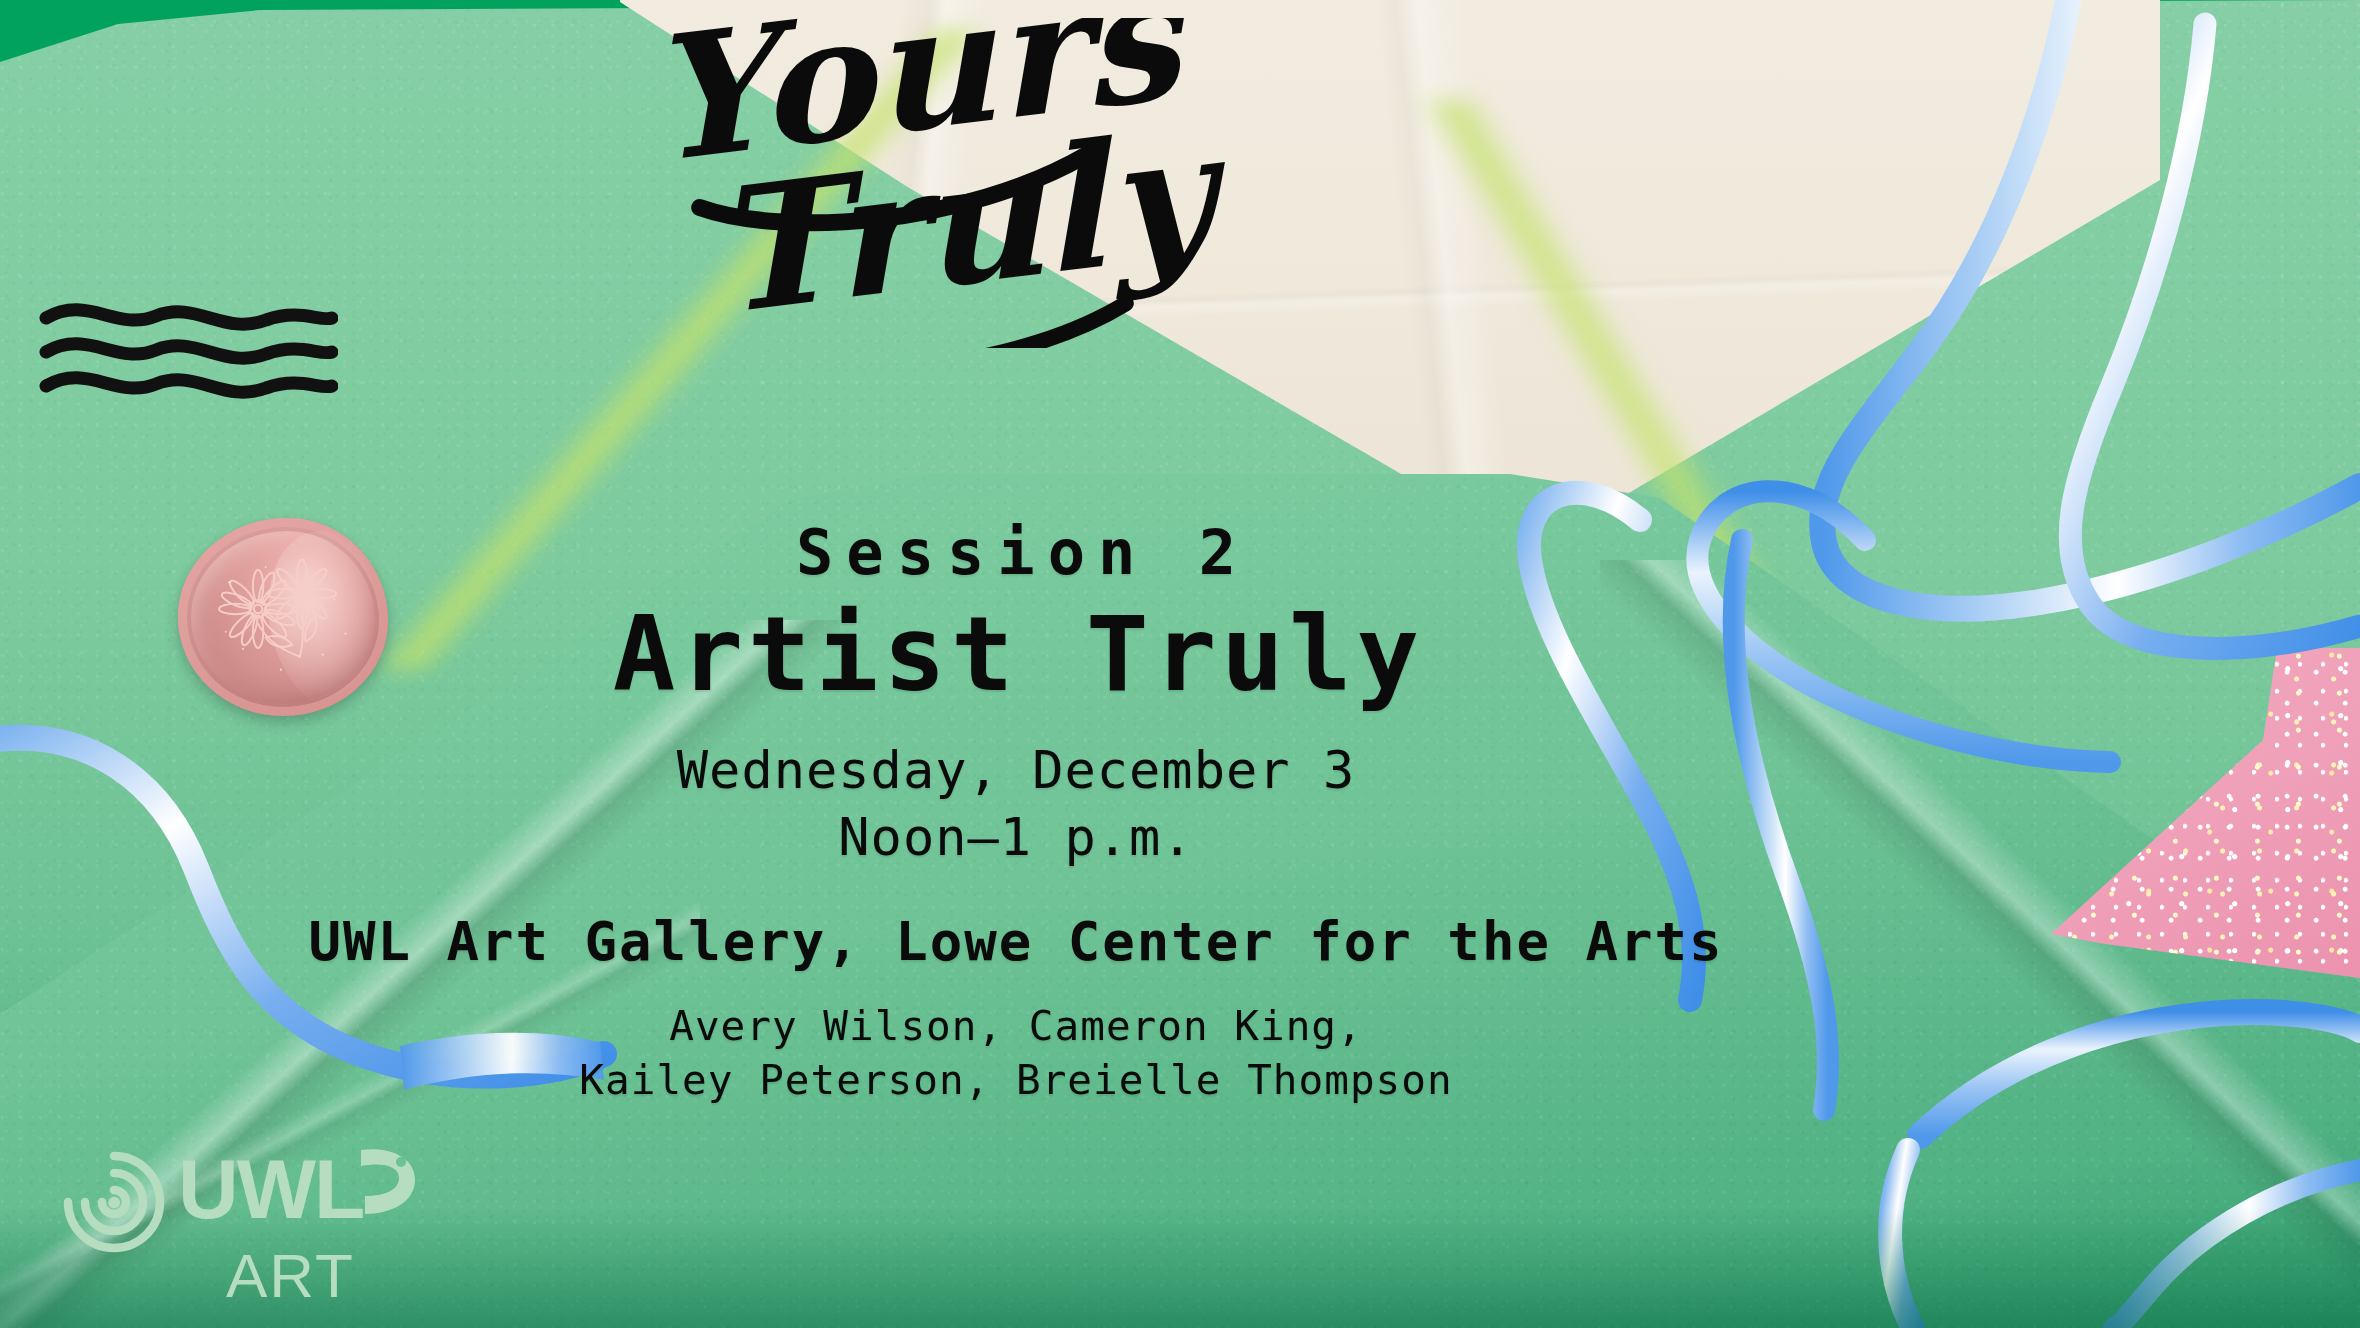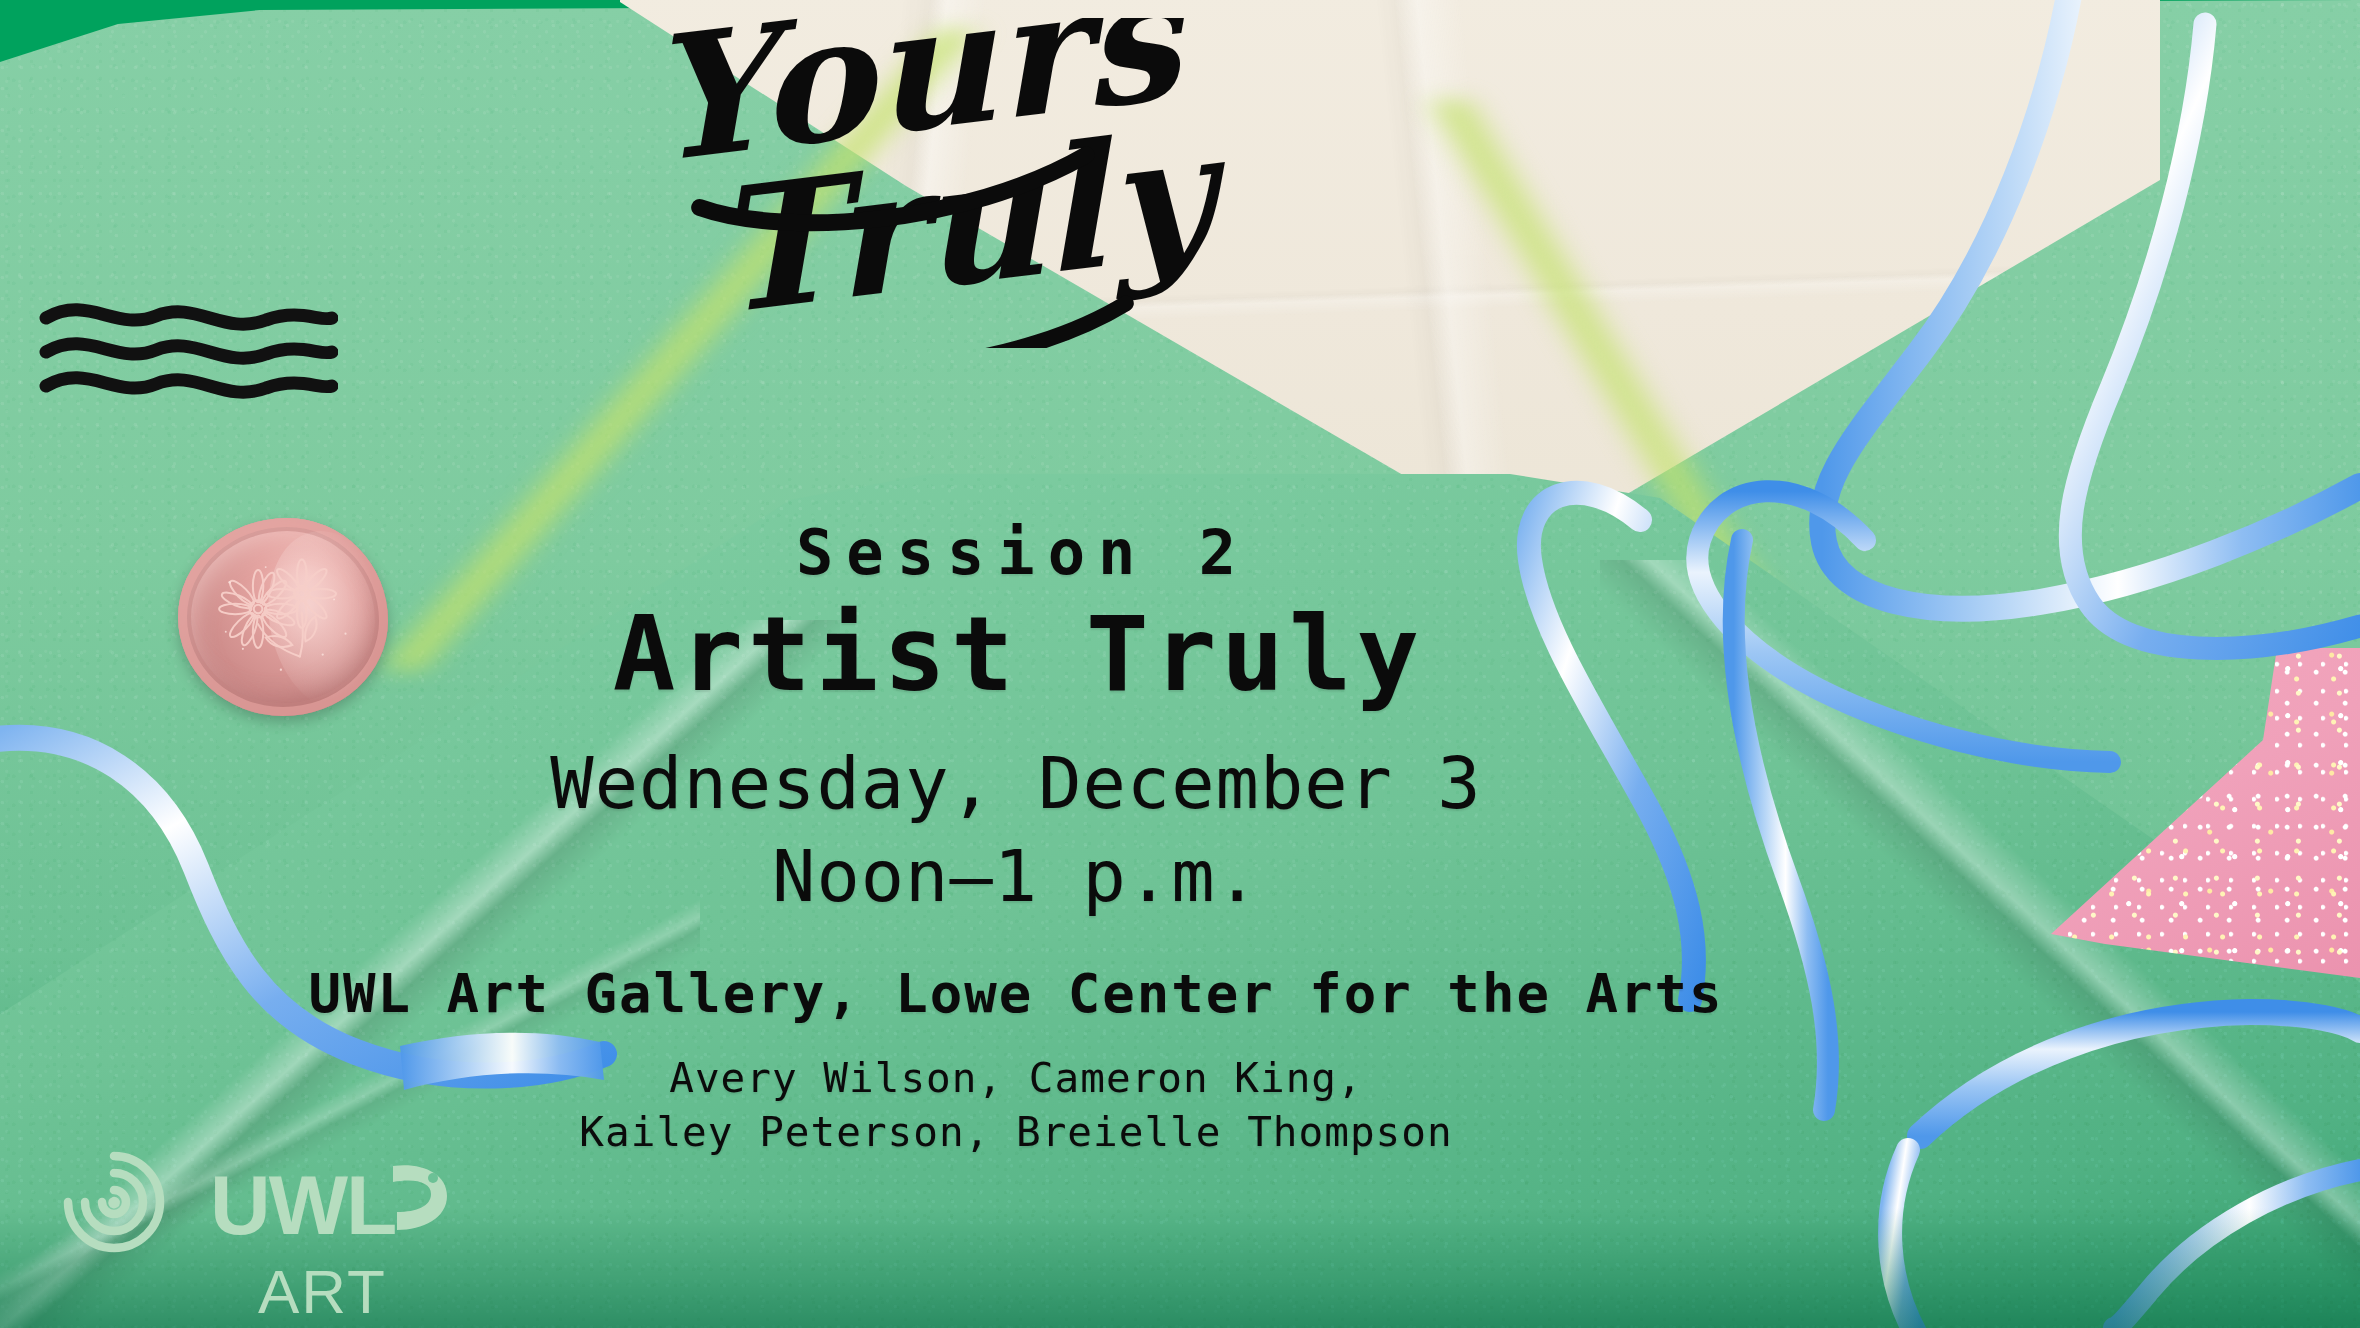--- a/index.html
+++ b/index.html
@@ -106,21 +106,21 @@
   }
   .t-session{
     font-size:62px;font-weight:bold;letter-spacing:13px;
     line-height:1.05;margin-left:13px;
   }
   .t-title{
     font-size:104px;font-weight:bold;letter-spacing:5px;
     line-height:1.15;margin-top:10px;margin-left:5px;
   }
   .t-date,.t-time{
-    font-size:72px;font-weight:500;letter-spacing:1px;line-height:1.3;text-align:center;
+    font-size:52px;font-weight:500;letter-spacing:1px;line-height:1.3;text-align:center;
   }
   .t-date{margin-top:22px;}
   .t-venue{
     font-size:54px;font-weight:700;letter-spacing:2px;margin-top:38px;
   }
   .t-featuring{
     font-size:50px;font-weight:bold;letter-spacing:3px;margin-top:48px;
   }
   .t-name{
     font-size:41px;font-weight:500;letter-spacing:1px;line-height:1.33;
@@ -178,21 +178,21 @@
 
   .bottom-shade{
     position:absolute;left:0;bottom:0;width:2360px;height:120px;
     background:linear-gradient(180deg, rgba(20,120,80,0) 0%, rgba(18,120,78,.34) 60%, rgba(12,110,72,.55) 100%);
     pointer-events:none;
   }
 
   
   .logo{position:absolute;left:50px;top:1140px;width:340px;height:150px;}
   .logo .mark{position:absolute;left:8px;top:6px;width:112px;height:112px;}
-  .logo .word{position:absolute;left:128px;top:16px;margin-left:32px;}
+  .logo .word{position:absolute;left:128px;top:0px;}
   .logo .uwl{
     font-family:"Liberation Sans", sans-serif;
     font-weight:bold;font-size:84px;letter-spacing:-2px;
     color:#b6ddbf;line-height:.96;display:flex;align-items:baseline;
   }
   .logo .art{
     font-family:"Liberation Sans", sans-serif;
     font-weight:normal;font-size:62px;letter-spacing:2px;
     color:#b6ddbf;margin-top:10px;margin-left:48px;
   }

